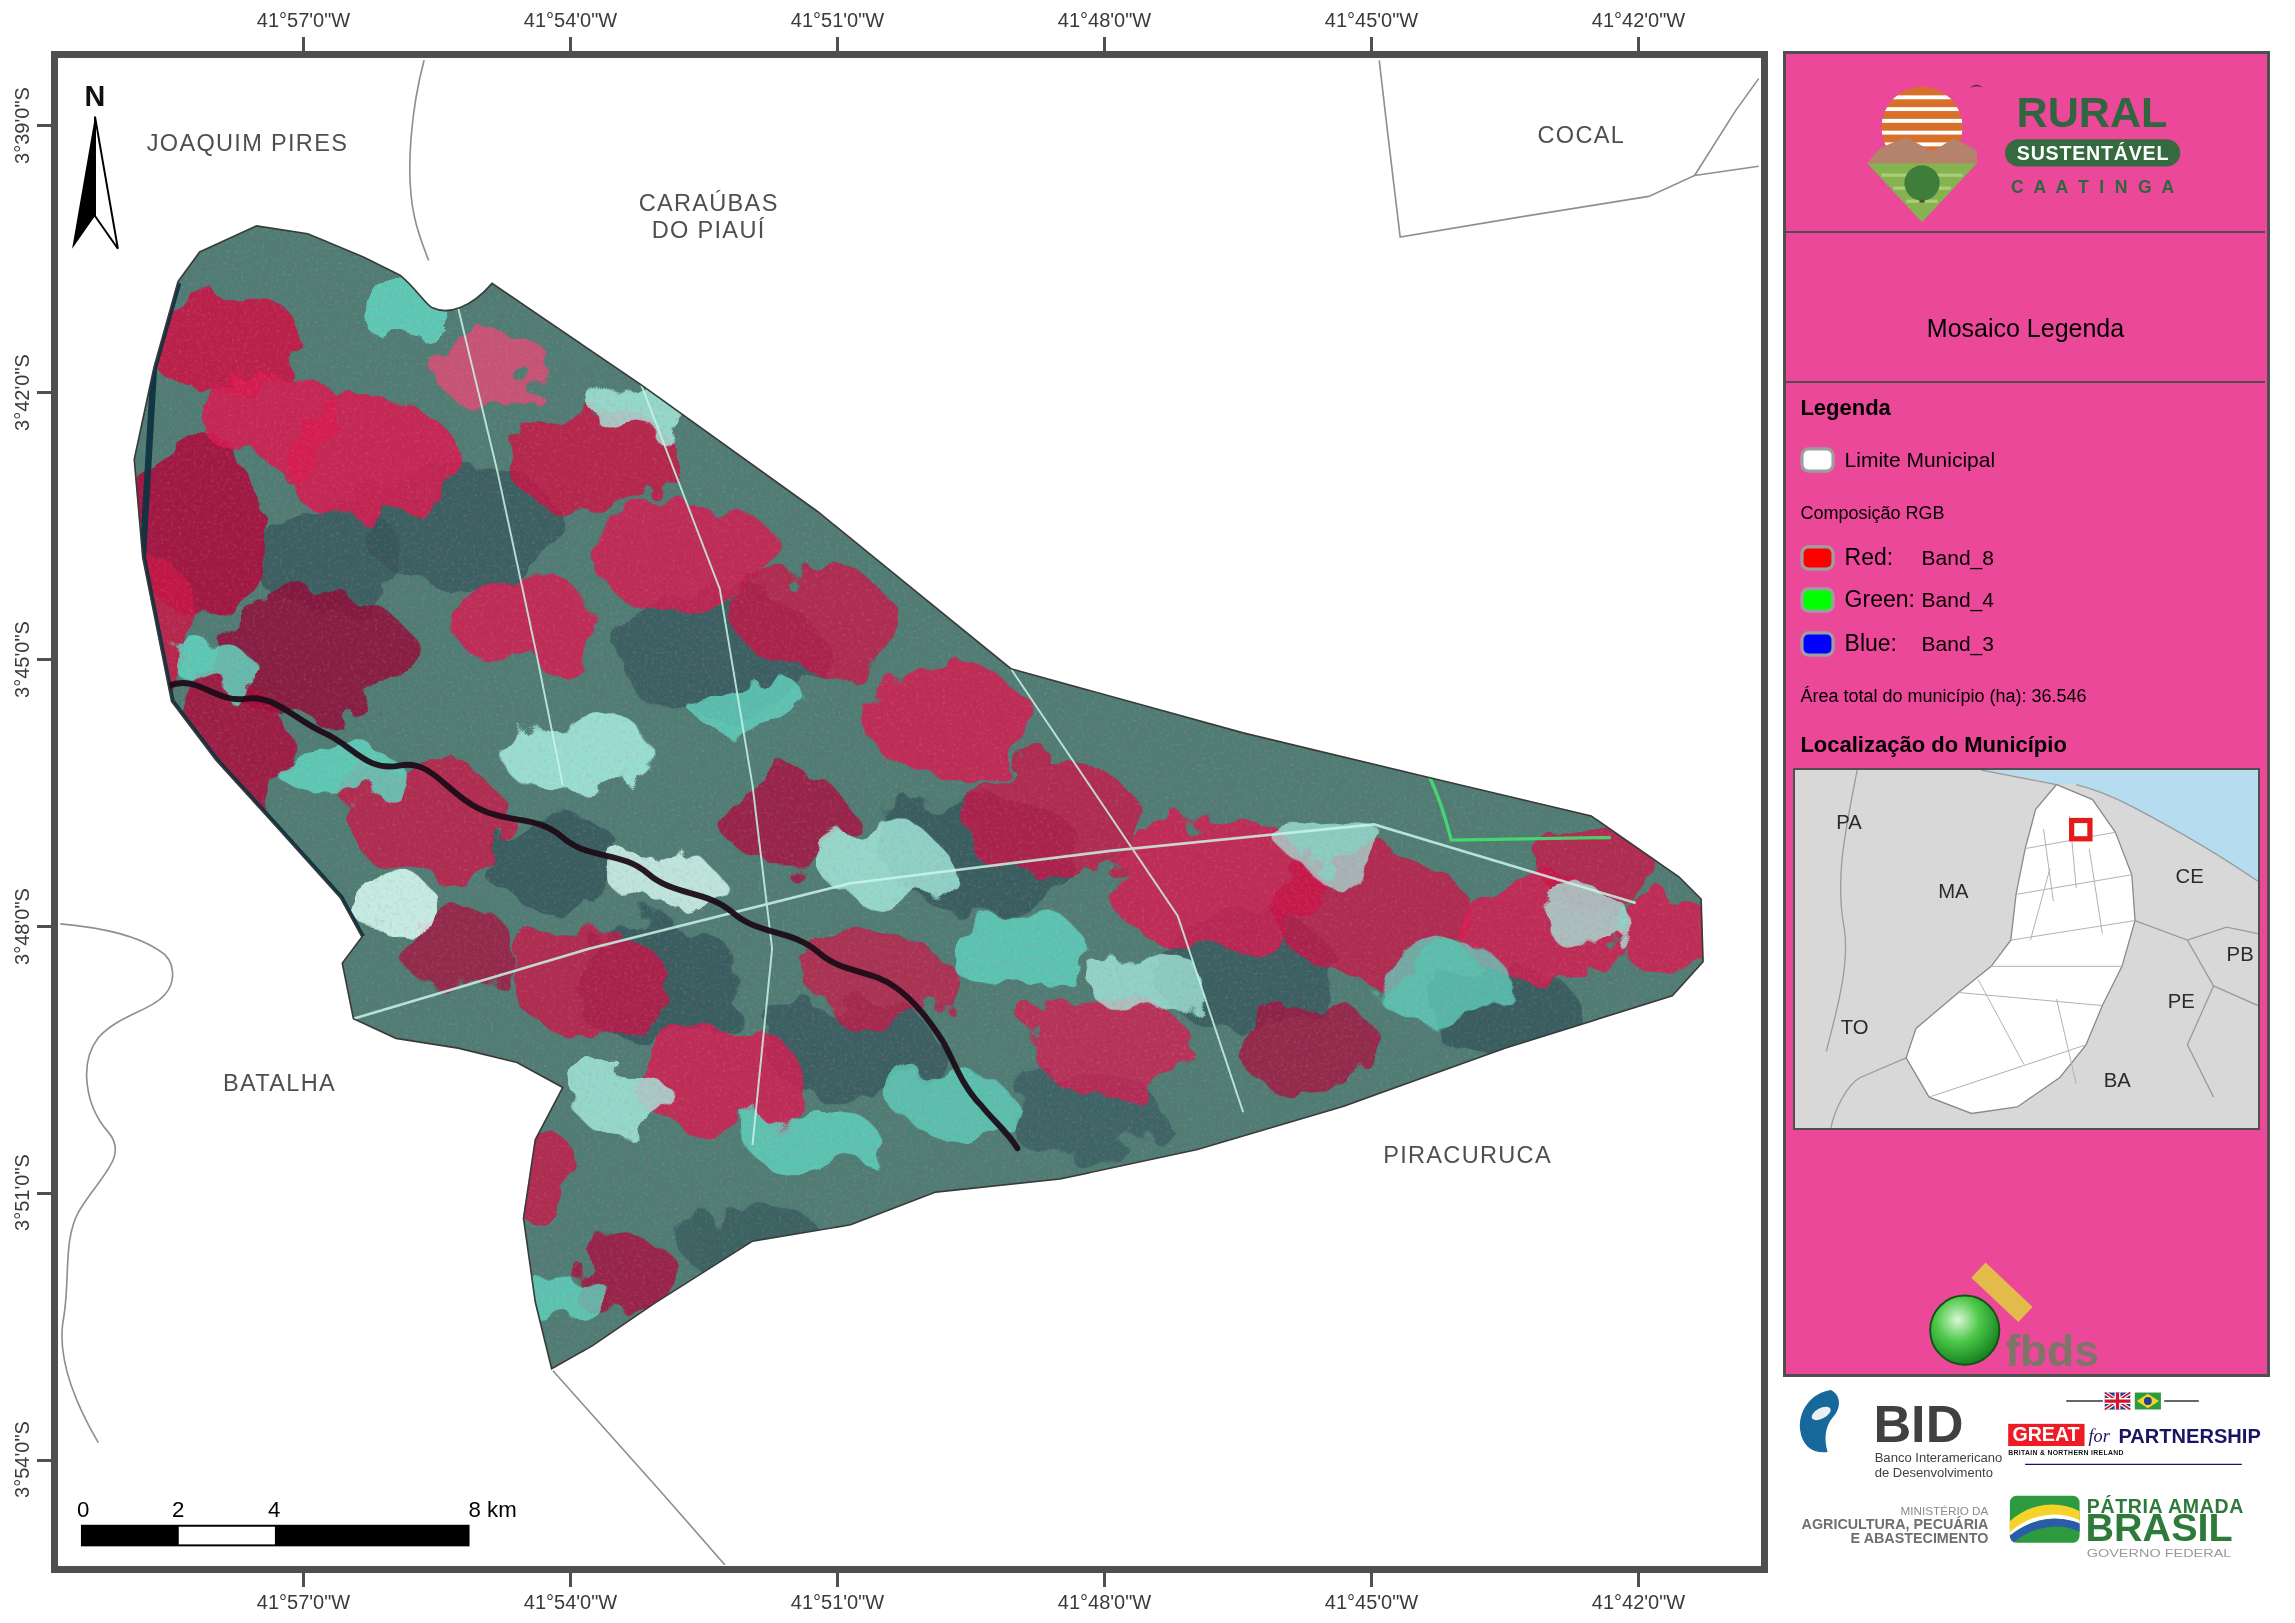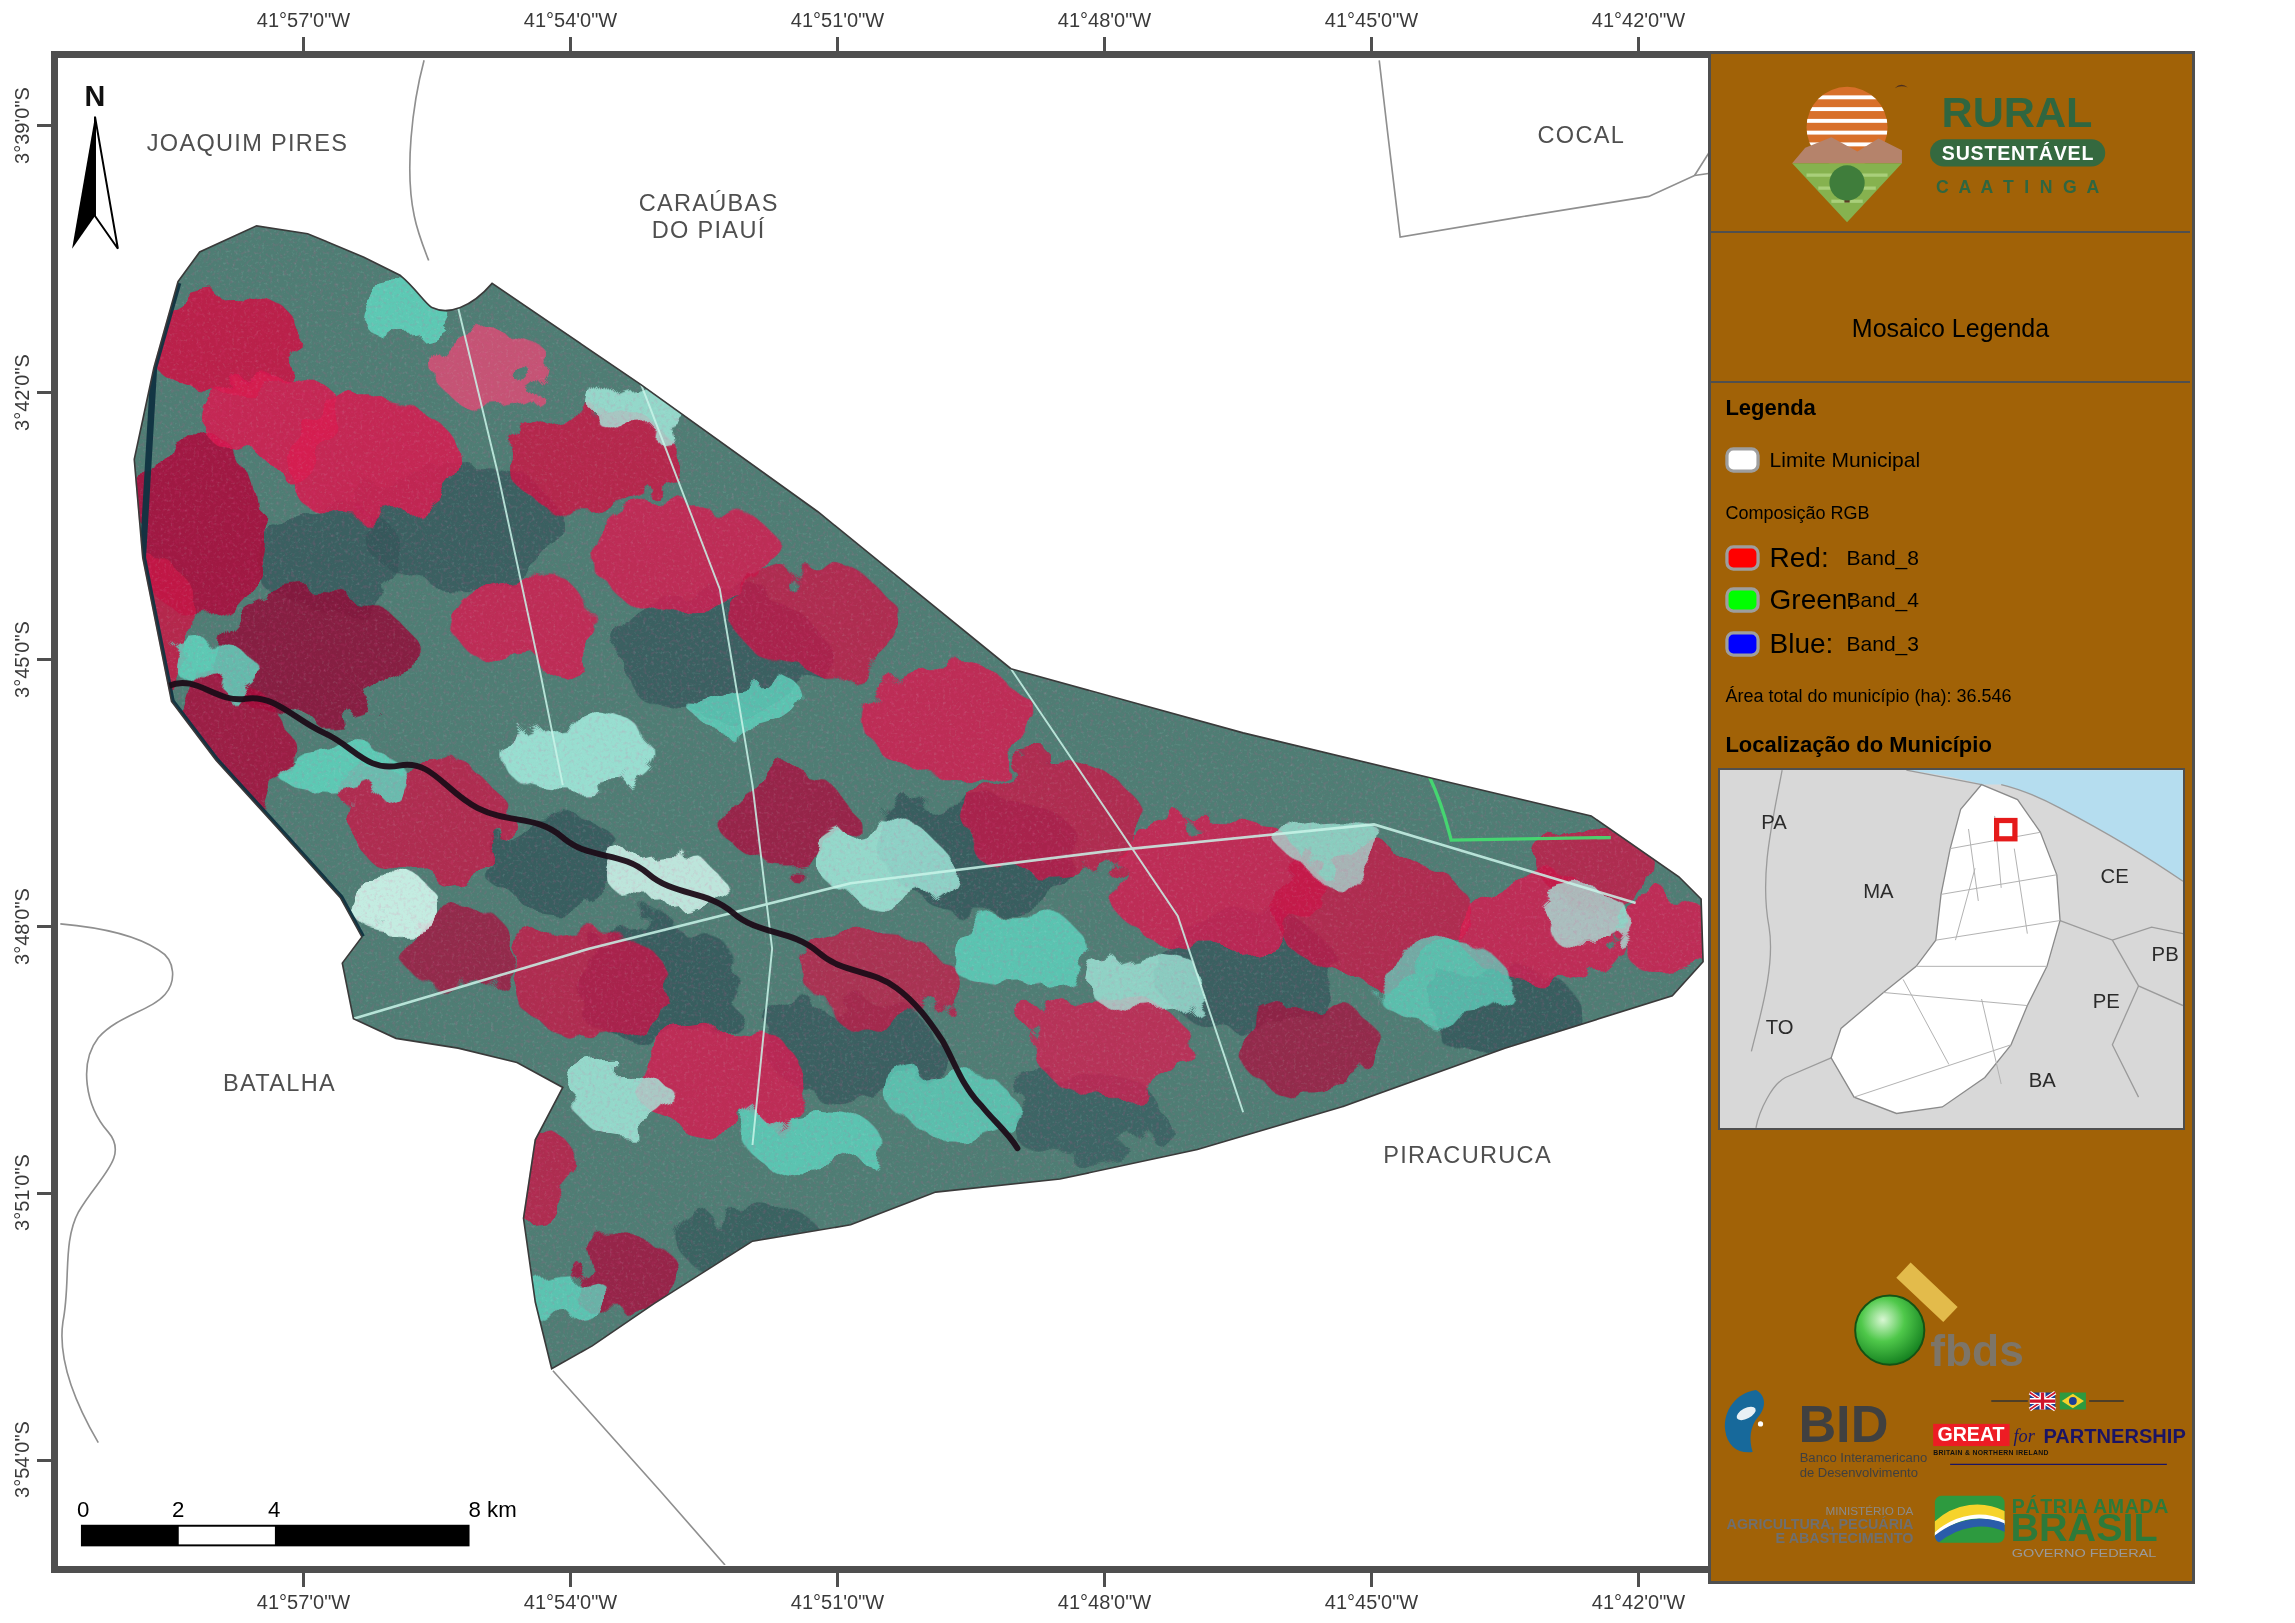--- a/index.html
+++ b/index.html
@@ -9,32 +9,32 @@
   .map-frame{position:absolute;left:51px;top:51px;width:1717px;height:1522px;
              border:7.9px solid #4f4f4f;box-sizing:border-box;background:#fff;}
   .map-svg{position:absolute;left:59px;top:59px;}
   
   .tick{position:absolute;background:#4f4f4f;}
   .tick.v{width:2.6px;height:14.4px;}
   .tick.h{width:14.4px;height:2.6px;}
   .coord{position:absolute;width:157px;text-align:center;font-size:20px;color:#3a3a3a;}
   .coord.rot{transform:rotate(-90deg);}
   
-  .sidebar{position:absolute;left:1708px;top:51px;width:487px;height:1533px;
-           border:3.9px solid #4f4f4f;box-sizing:border-box;background:#a16207;}
+  .sidebar{position:absolute;left:1783px;top:51px;width:487px;height:1326px;
+           border:3.9px solid #4f4f4f;box-sizing:border-box;background:#ec4899;}
   .sb-div{position:absolute;left:0;width:479px;height:2px;background:#4f4f4f;}
   .sb-title{position:absolute;left:0;width:479px;text-align:center;font-size:29px;
             font-weight:bold;color:#000;}
   .sb-subtitle{position:absolute;left:0;width:479px;text-align:center;font-size:25px;color:#000;}
   .sb-h{position:absolute;left:14.4px;font-size:22px;font-weight:bold;color:#000;}
   .sb-t{position:absolute;left:14.4px;font-size:18px;color:#000;}
   .leg-row{position:absolute;left:14.4px;height:29px;display:flex;align-items:center;}
   .leg-row svg{margin-right:9.2px;}
   .leg-row .lab{font-size:21px;color:#000;}
-  .leg-row .key{display:inline-block;width:77px;font-size:28px;color:#000;}
+  .leg-row .key{display:inline-block;width:77px;font-size:23px;color:#000;}
   .fonte-block{position:absolute;left:14.4px;width:458px;font-size:21px;color:#000;line-height:29px;}
   .fonte-block .fh{font-weight:bold;font-size:22px;}
   .abs{position:absolute;}
   .inset{border:2.6px solid #4f4f4f;background:#d8d8d8;}
 </style>
 </head>
 <body>
 
 <div id="page">
 

